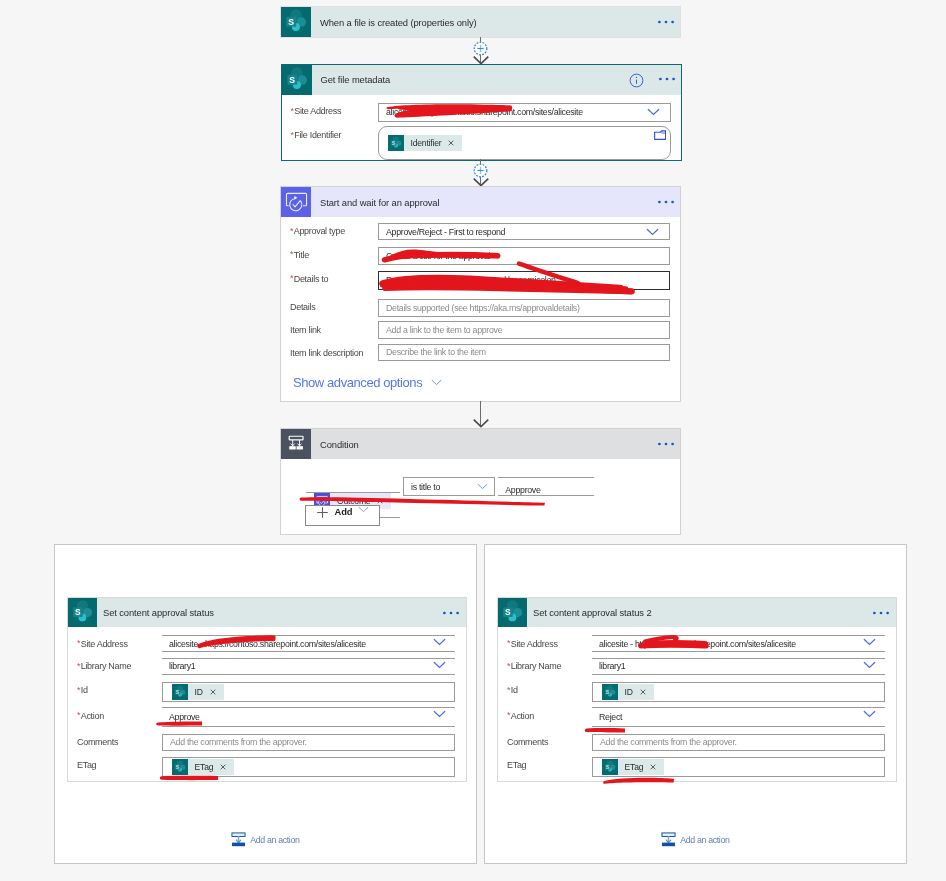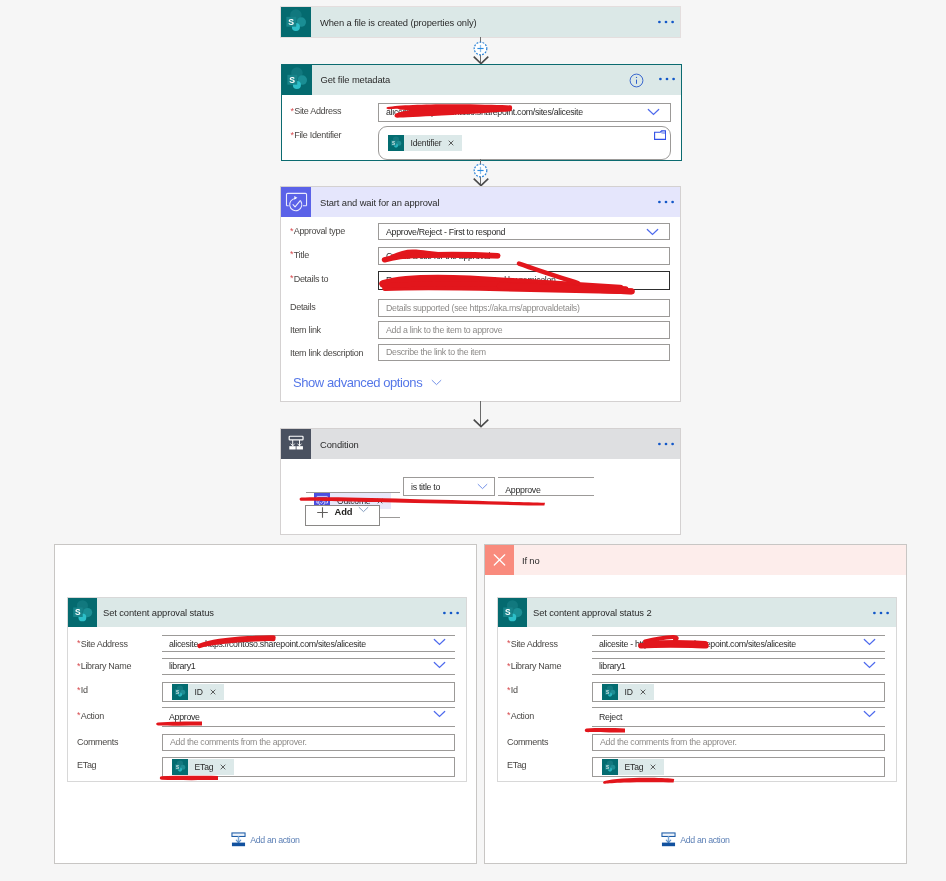--- a/index.html
+++ b/index.html
@@ -400,28 +400,20 @@
           <path d="M7.5 4.2v6.3" stroke="#7aa6d6" stroke-width="1.5"></path>
           <path d="M5.3 8.2 L7.5 10.6 L9.7 8.2" stroke="#5d90c8" stroke-width="1.25" stroke-linecap="round" stroke-linejoin="round" fill="none"></path>
           <rect x="0.95" y="10.6" width="13.1" height="3.6" fill="#11519e"></rect>
         </svg>
     </span>
     <span class="aa-lbl">Add an action</span>
   </div>
 </div>
 
 <div class="branch" style="left:484px;top:544px;width:423px;height:320px;">
-  <div class="branch-hdr" style="background:#fdedeb;">
-    <span class="branch-ico" style="background:#f98b7d;">
-      <svg width="29" height="30" viewBox="0 0 29 30" fill="none" stroke="#fff" stroke-width="1.25" stroke-linecap="round">
-          <path d="M9.3 9.8 L19.7 20.0 M19.7 9.8 L9.3 20.0"></path>
-        </svg>
-    </span>
-    <span class="branch-lbl">If no</span>
-  </div>
   <div class="card" style="left:13px;top:53px;width:398px;height:183px;box-shadow:0 0 0 1px #d8d8d8;">
     <div class="card-hdr" style="background:#dbe8e7;height:29px;">
       <span class="card-icon" style="background:#046a6f;width:29px;height:29px;flex:0 0 29px;">
 <svg width="29" height="29" viewBox="0 0 29 29">
  <circle cx="14.4" cy="7.8" r="5.6" fill="#11787e"></circle>
  <circle cx="19.6" cy="14.6" r="4.6" fill="#1a8e94"></circle>
  <circle cx="14.4" cy="19.4" r="3.9" fill="#2dbfc9"></circle>
  <rect x="5.2" y="9.5" width="9.5" height="9.5" fill="#17848a"></rect>
  <text x="9.9" y="17.2" font-family="Liberation Sans, sans-serif" font-size="8.4" font-weight="bold" fill="#ffffff" text-anchor="middle">S</text>
 </svg>

